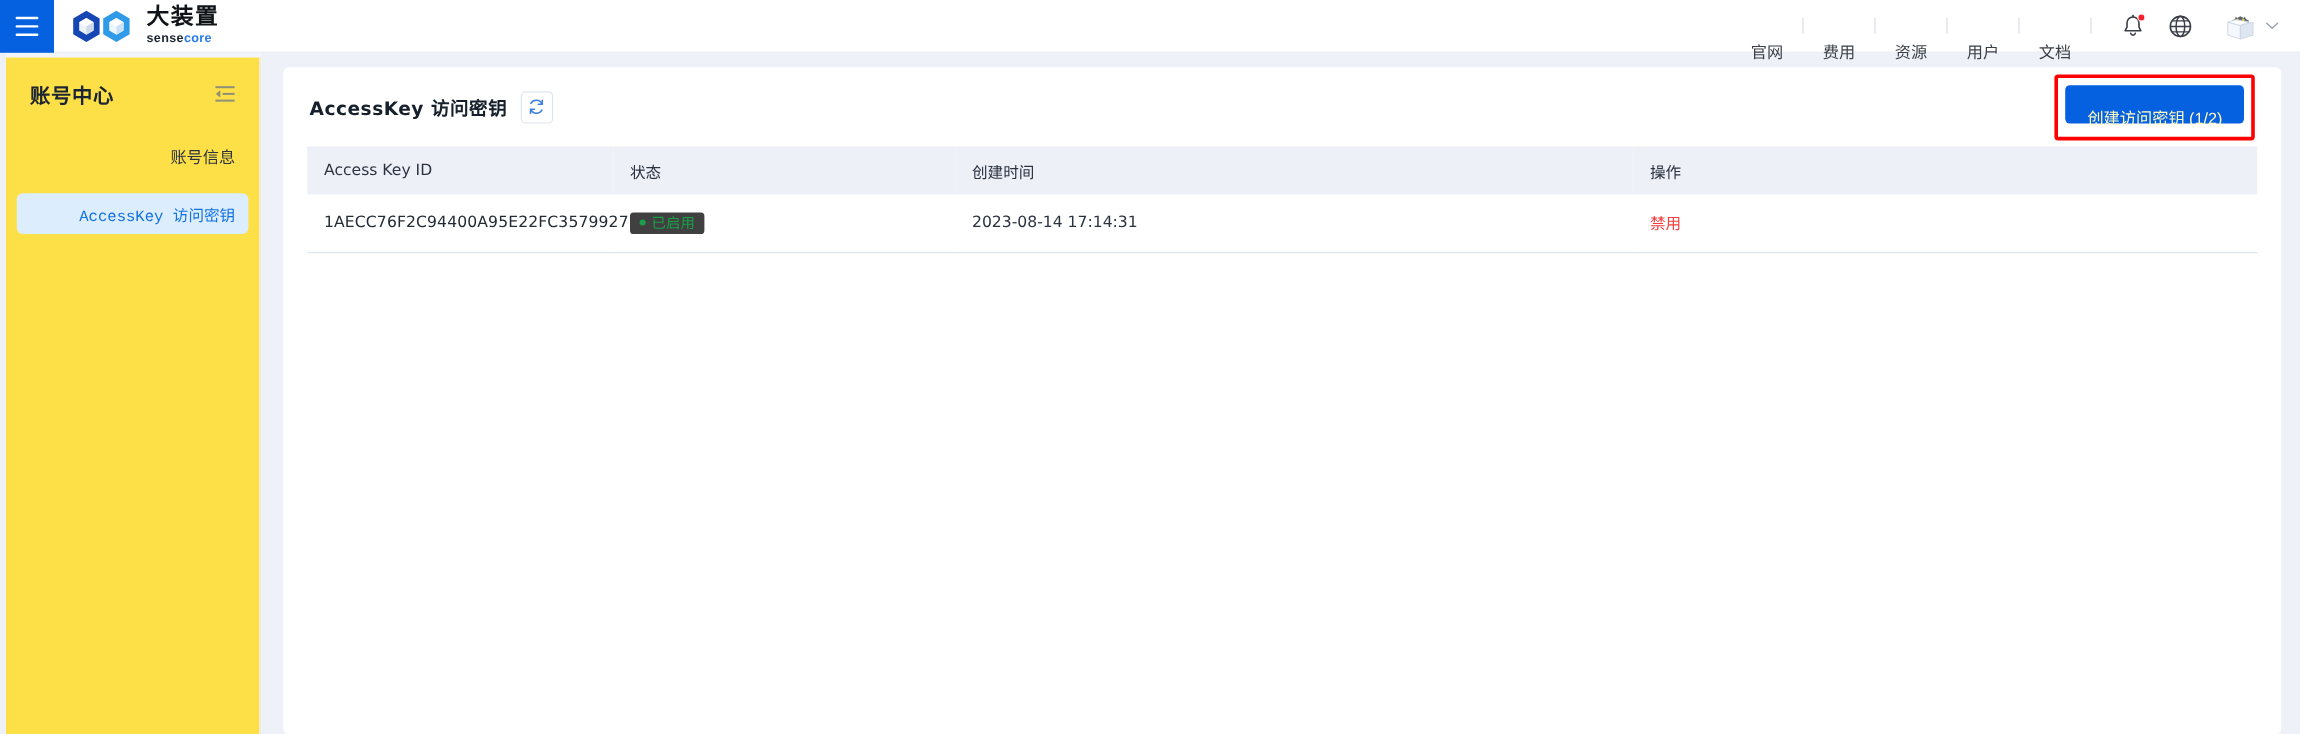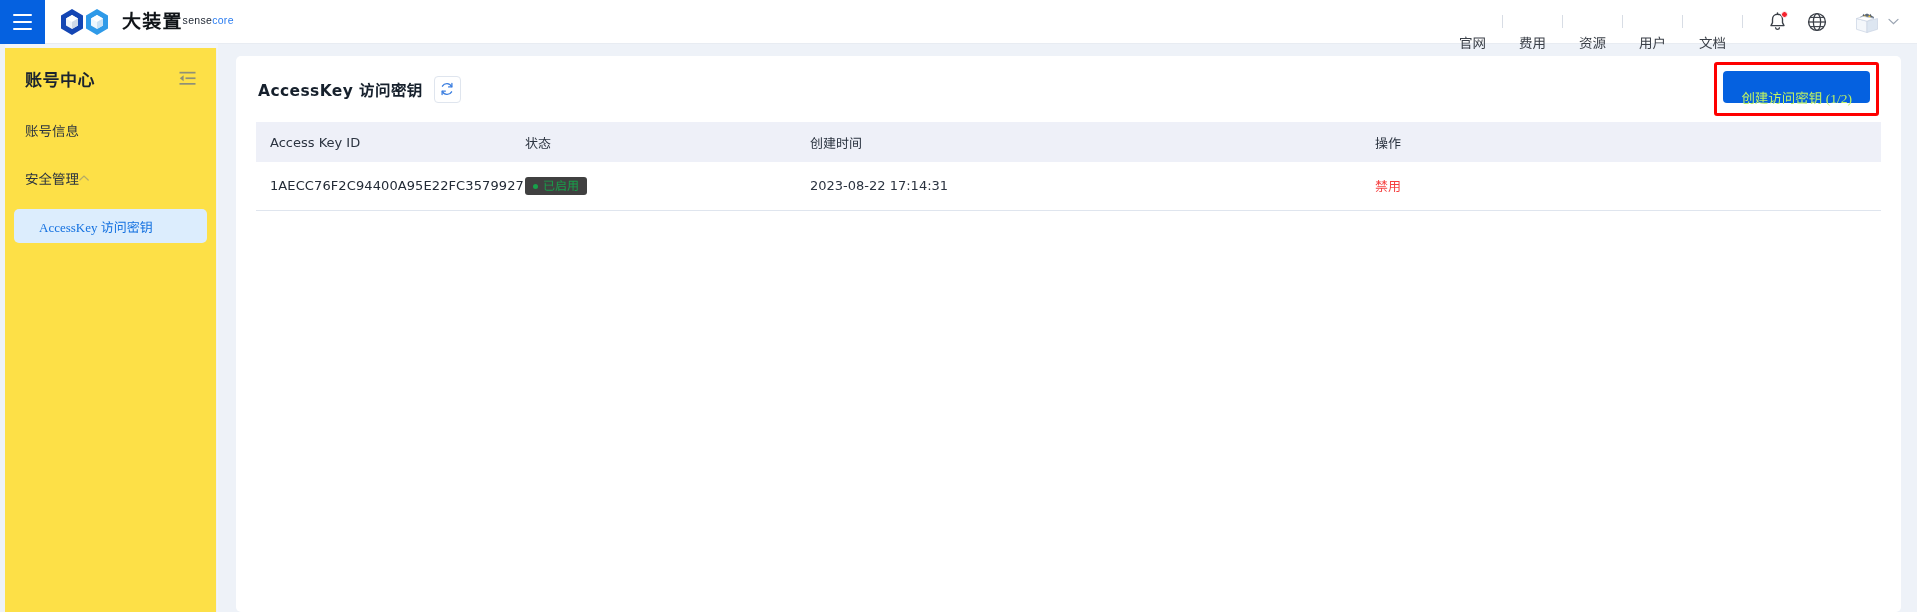--- a/index.html
+++ b/index.html
@@ -33,28 +33,28 @@
   }
   .hamburger-btn span {
     display: block; width: 19px; height: 2px;
     background: #ffffff; border-radius: 1px;
   }
   .brand {
     display: flex; align-items: center;
     margin-left: 14px; gap: 9px; cursor: pointer;
   }
   .brand-mark { width: 54px; height: 28px; flex: 0 0 54px; }
-  .brand-text { display: flex; flex-direction: row; line-height: 1; }
+  .brand-text { display: flex; flex-direction: column; line-height: 1; }
   .brand-cn {
     font-size: 19px; font-weight: 700; color: #101418;
     letter-spacing: 1.2px;
     font-family: "DejaVu Sans", "Liberation Sans", sans-serif;
   }
   .brand-en {
-    font-size: 10.5px; font-weight: 400; margin-top: 3px;
+    font-size: 10.5px; font-weight: 700; margin-top: 3px;
     letter-spacing: .3px;
   }
   .brand-en .s1 { color: #1c2430; }
   .brand-en .s2 { color: #2a7cf0; }
 
   .topnav { margin-left: auto; display: flex; align-items: center; padding-right: 18px; }
   .topnav-link {
     font-size: 13.5px; color: #3a3f47; padding: 0 16px;
     cursor: pointer; white-space: nowrap;
     font-family: "DejaVu Sans", "Liberation Sans", sans-serif;
@@ -98,25 +98,25 @@
   }
   .sidebar-title {
     font-size: 17px; font-weight: 700; color: #1b2430;
     letter-spacing: .5px;
     font-family: "DejaVu Sans", "Liberation Sans", sans-serif;
   }
   .collapse-icon { width: 17px; height: 15px; cursor: pointer; opacity: .75; }
 
   .sidebar-menu { margin-top: 22px; padding: 0 9px; }
   .menu-item {
-    display: flex; align-items: center; justify-content: flex-start;
+    display: flex; align-items: center; justify-content: flex-end;
     height: 34px; padding: 0 11px; margin-bottom: 14px;
     border-radius: 5px; cursor: pointer;
     font-size: 13.5px; color: #2c3440;
-    font-family: Liberation Serif, serif;
+    font-family: Liberation Mono, monospace;
   }
   .menu-item.sub { padding-left: 25px; font-size: 13px; color: #3a4250; }
   .menu-item.active {
     background: #dcedfd; color: #1471e0; font-weight: 500;
   }
   .chev-up { width: 10px; height: 6px; opacity: .5; }
 
   
   .main {
     position: absolute; top: 44px; left: 218px;
@@ -149,25 +149,25 @@
   }
 
   .create-wrap {
     margin-left: auto;
     position: relative;
     padding: 6px;
     border: 3px solid #fe0000;
     border-radius: 3px;
   }
   .btn-primary {
-    background: #0561e0; color: #bef264;
+    background: #0561e0; color: #fef9c3;
     border: none; border-radius: 4px;
     height: 31px; padding: 16px 18px;
     font-size: 13.5px; font-weight: 500; cursor: pointer;
-    font-family: Liberation Serif, serif;
+    font-family: Liberation Sans, sans-serif;
     white-space: nowrap;
   }
 
   
   .tbl { width: 100%; border-collapse: collapse; table-layout: fixed; }
   .tbl thead th {
     background: #eef0f8;
     height: 40px;
     text-align: left;
     font-size: 13px; font-weight: 400; color: #2b3340;
@@ -294,26 +294,20 @@
         <rect x="0.5" y="12" width="16" height="1.7" fill="#6b7687"></rect>
         <path d="M4.6 4.3 L0.8 7.3 L4.6 10.3 Z" fill="#6b7687"></path>
       </svg>
     </div>
 
     <div class="sidebar-menu">
       <div class="menu-item">
         <span>账号信息</span>
       </div>
 
-      <div class="menu-item">
-        <span>安全管理</span>
-        <svg class="chev-up" viewBox="0 0 10 6">
-          <path d="M0.8 5 L5 1 L9.2 5" fill="none" stroke="#6b7687" stroke-width="1.2" stroke-linecap="round"></path>
-        </svg>
-      </div>
 
 
       <div class="menu-item sub active">
         <span>AccessKey 访问密钥</span>
       </div>
     </div>
   </div>
 
   <div class="main">
     <div class="card">
@@ -354,21 +348,21 @@
                   <rect x="3.9" y="3.3" width="8.4" height="10" rx="1" fill="#ffffff" stroke="#5a6675" stroke-width="1.1"></rect>
                 </svg>
               </div>
             </td>
             <td>
               <span class="badge">
                 <span class="badge-dot"></span>
                 <span>已启用</span>
               </span>
             </td>
-            <td>2023-08-22 17:14:31</td>
+            <td>2023-08-14 17:14:31</td>
             <td>
               <span class="link-danger">禁用</span>
             </td>
           </tr>
         </tbody>
       </table>
 
     </div>
   </div>
 

